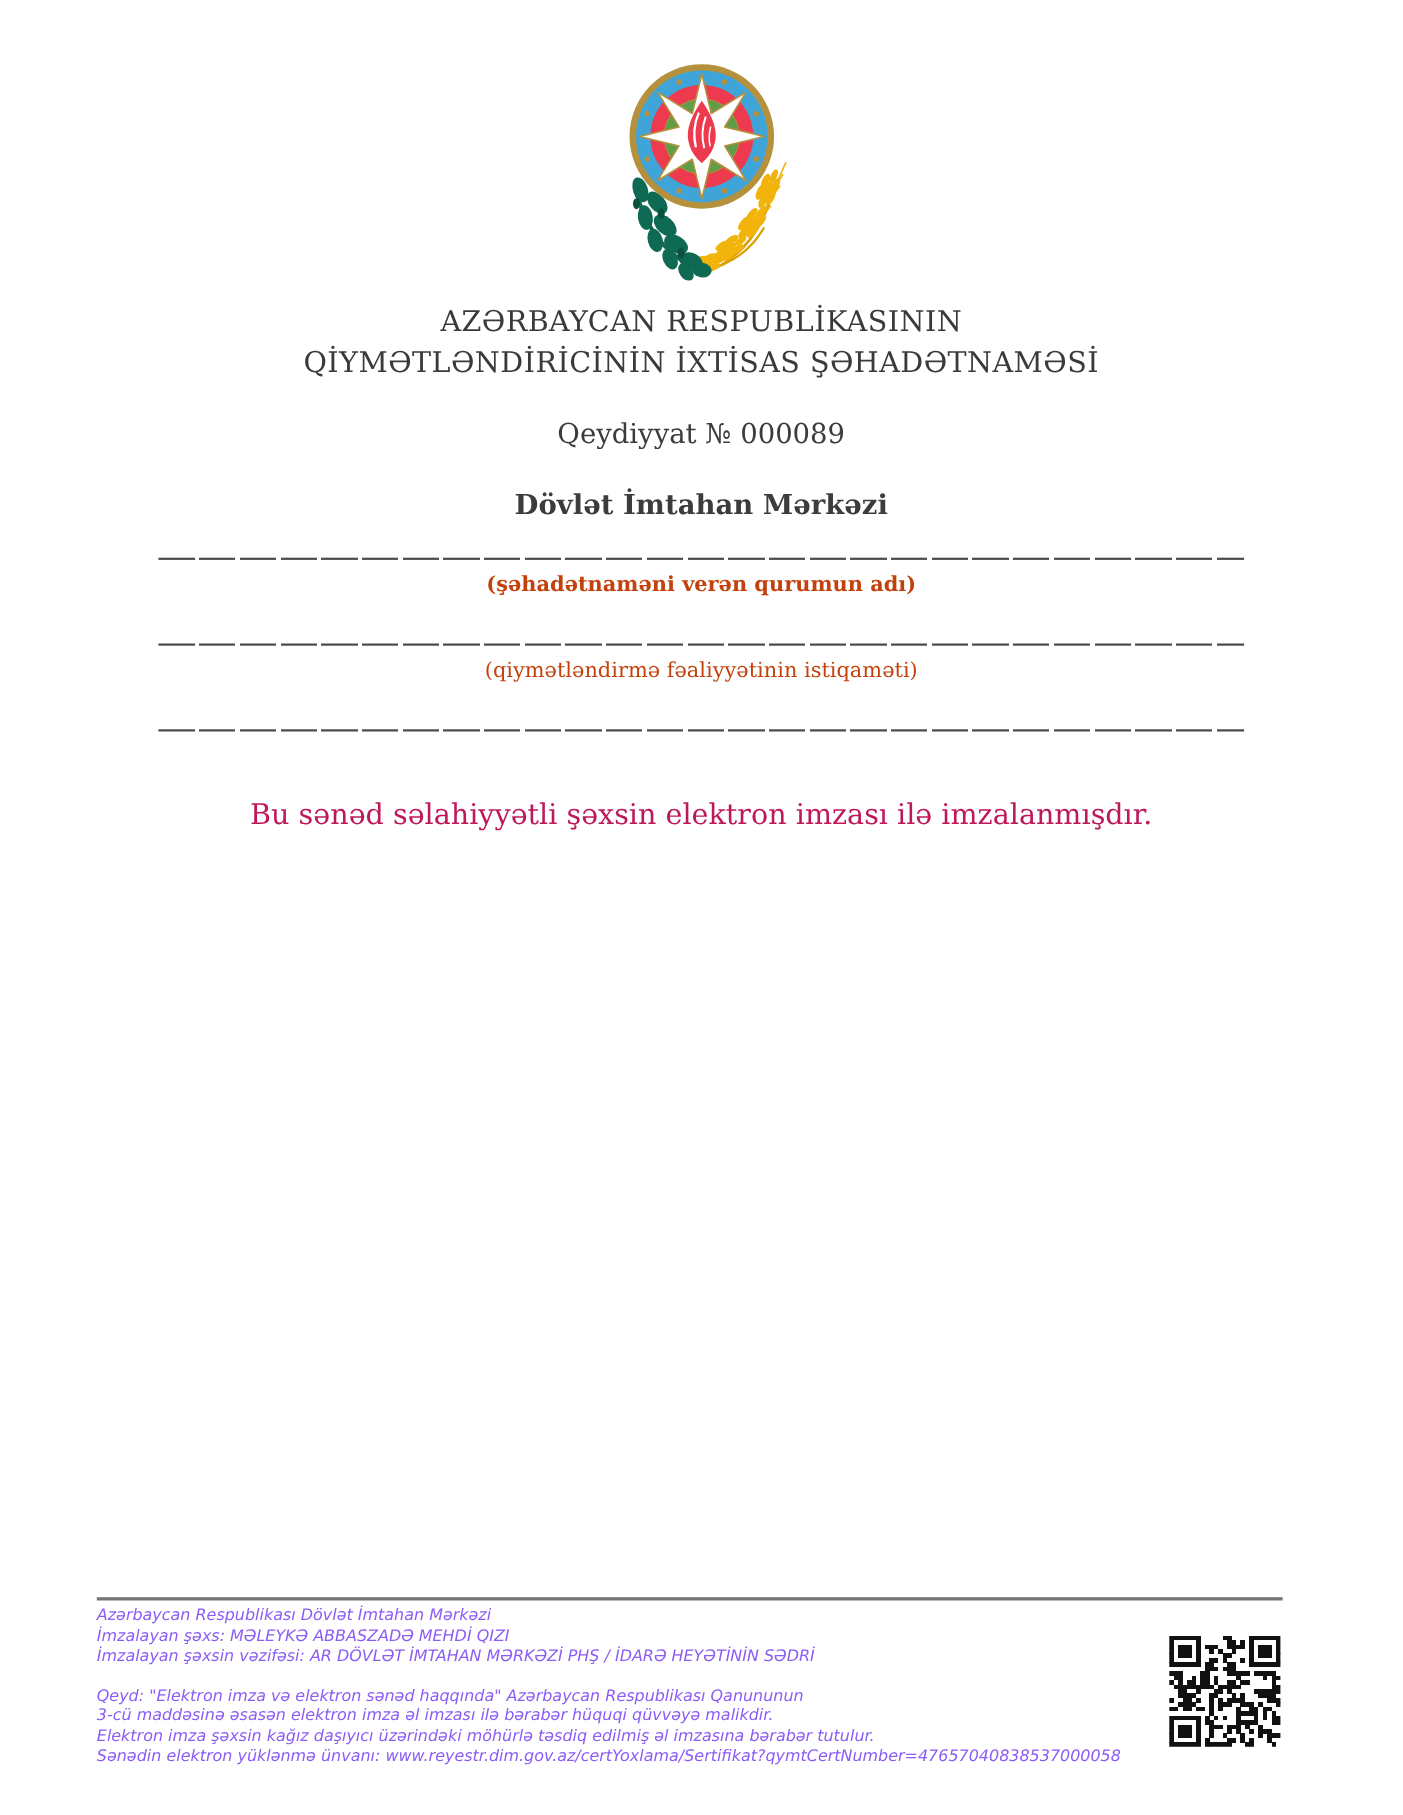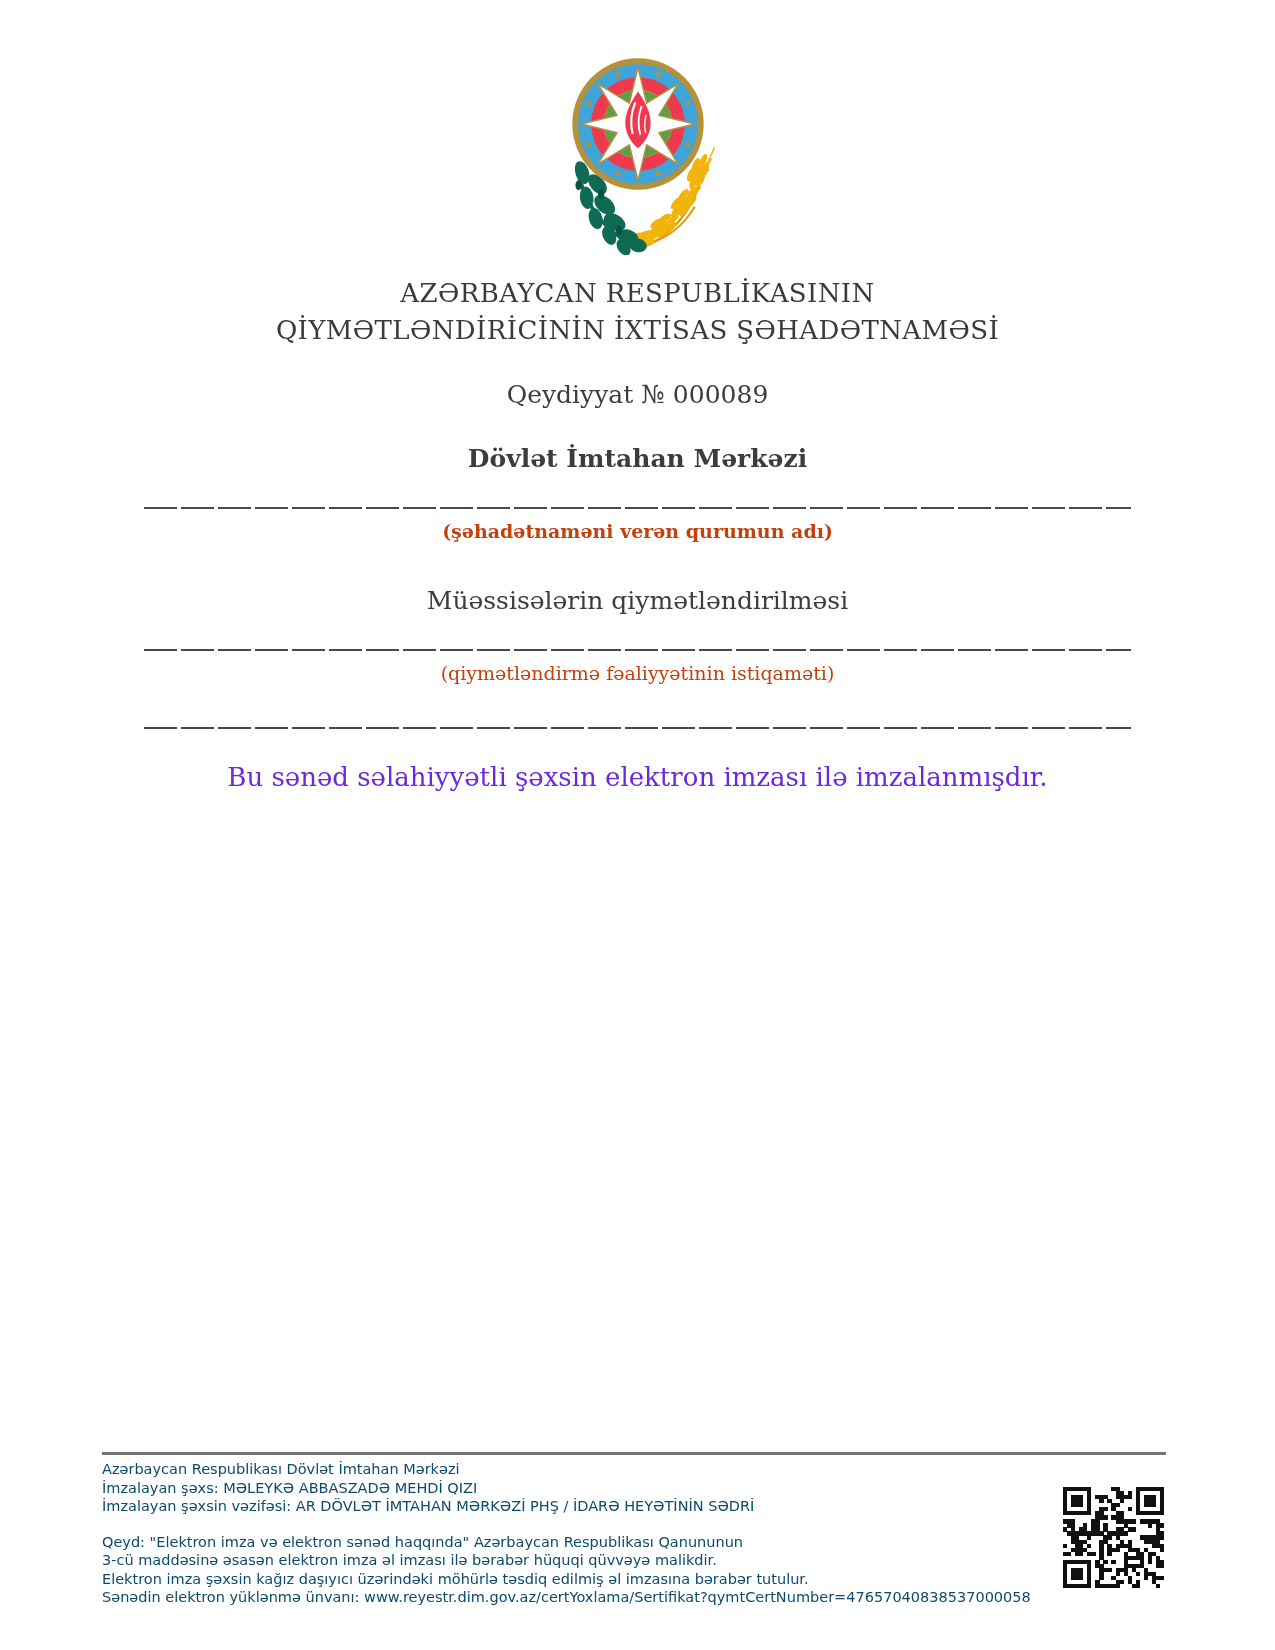--- a/index.html
+++ b/index.html
@@ -20,24 +20,24 @@
   .field{margin-top:0;}
   .field + .field{margin-top:42px;}
   .field:first-of-type{margin-top:32px;font-weight:bold;}
   .field .value{font-size:25px;line-height:32px;}
   .field .value.caps{letter-spacing:0.5px;}
   .rule{
     margin-top:32px;height:2px;
     background:repeating-linear-gradient(to right,#4a4a4a 0 33px,transparent 33px 37px);
   }
   .caption{margin-top:10px;font-size:19px;line-height:24px;color:#c2410c;}
-  .sig-note{margin-top:32px;font-size:26px;line-height:32px;color:#6d28d9;}
+  .sig-note{margin-top:60px;font-size:26px;line-height:32px;color:#be185d;}
   .footer{
-    position:absolute;left:78px;right:85px;top:1452px;
-    font-family:"DejaVu Sans", sans-serif;color:#0c4a6e;
+    position:absolute;left:64px;right:85px;top:1452px;
+    font-family:"DejaVu Sans", sans-serif;color:#8b5cf6;font-style:italic;
   }
   .footer-rule{height:3px;background:#757575;}
   .footer-text{margin-top:5px;font-size:14.5px;line-height:18.5px;max-width:960px;}
   .footer-text p{margin:0;}
   .note-block{margin-top:17px;}
   .url-line{margin-top:15px;}
   .qr{position:absolute;right:2px;top:35px;width:101px;height:101px;}
   .qr svg{width:100%;height:100%;display:block;}
 </style>
 </head>
@@ -152,21 +152,20 @@
 
     <div class="registration">Qeydiyyat № 000089</div>
 
     <section class="field">
       <div class="value">Dövlət İmtahan Mərkəzi</div>
       <div class="rule"></div>
       <div class="caption">(şəhadətnaməni verən qurumun adı)</div>
     </section>
 
     <section class="field">
-      <div class="value">Müəssisələrin qiymətləndirilməsi</div>
       <div class="rule"></div>
       <div class="caption">(qiymətləndirmə fəaliyyətinin istiqaməti)</div>
     </section>
 
     <section class="field">
       <div class="rule"></div>
     </section>
 
 
     <div class="sig-note">Bu sənəd səlahiyyətli şəxsin elektron imzası ilə imzalanmışdır.</div>

